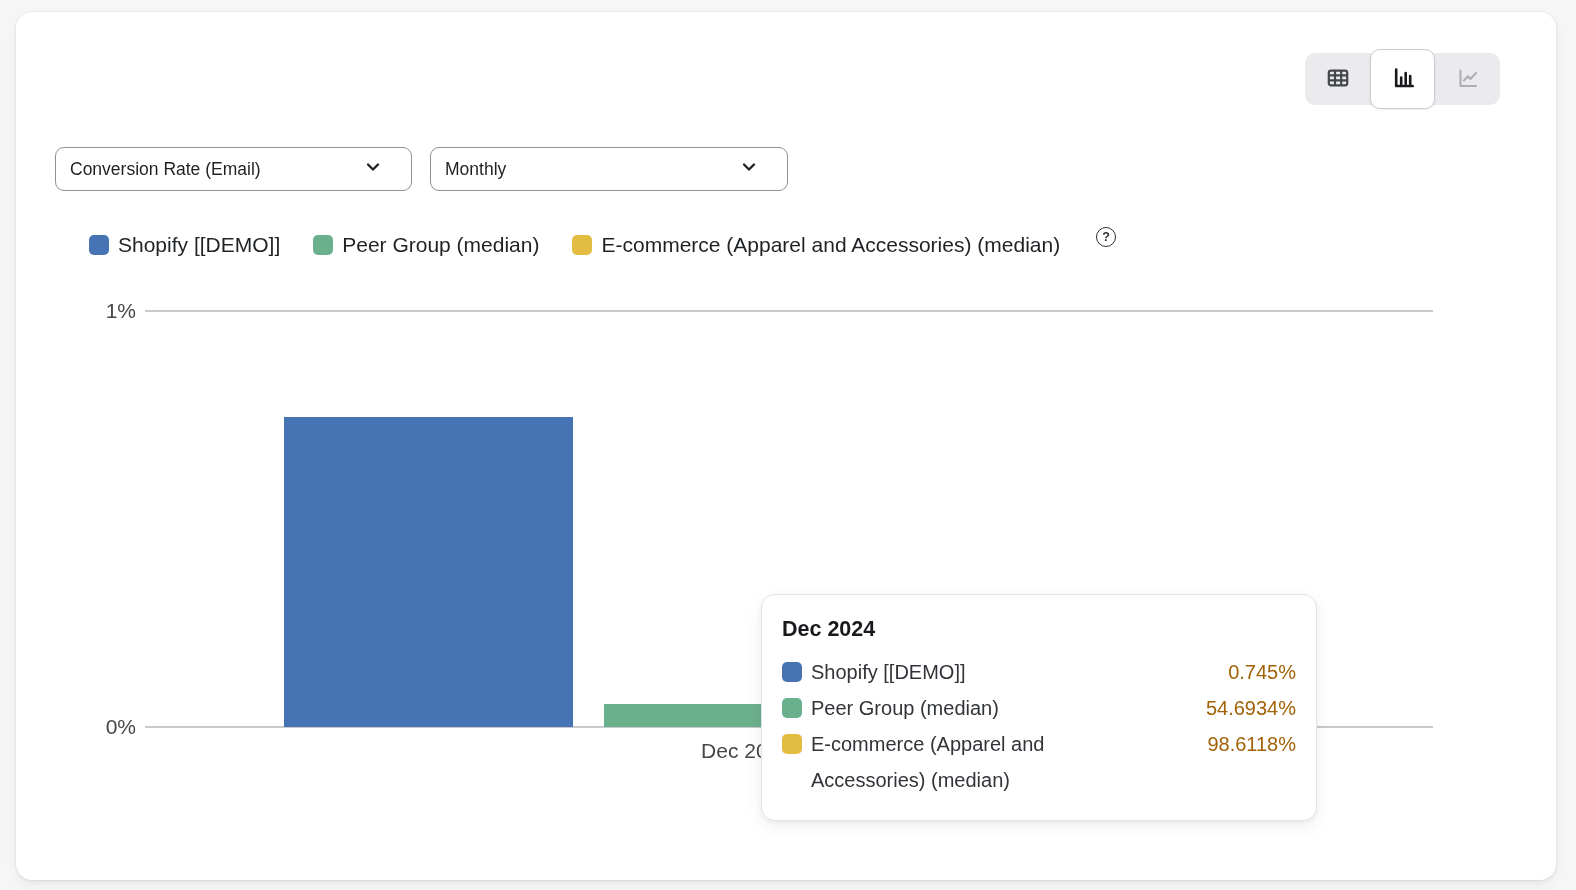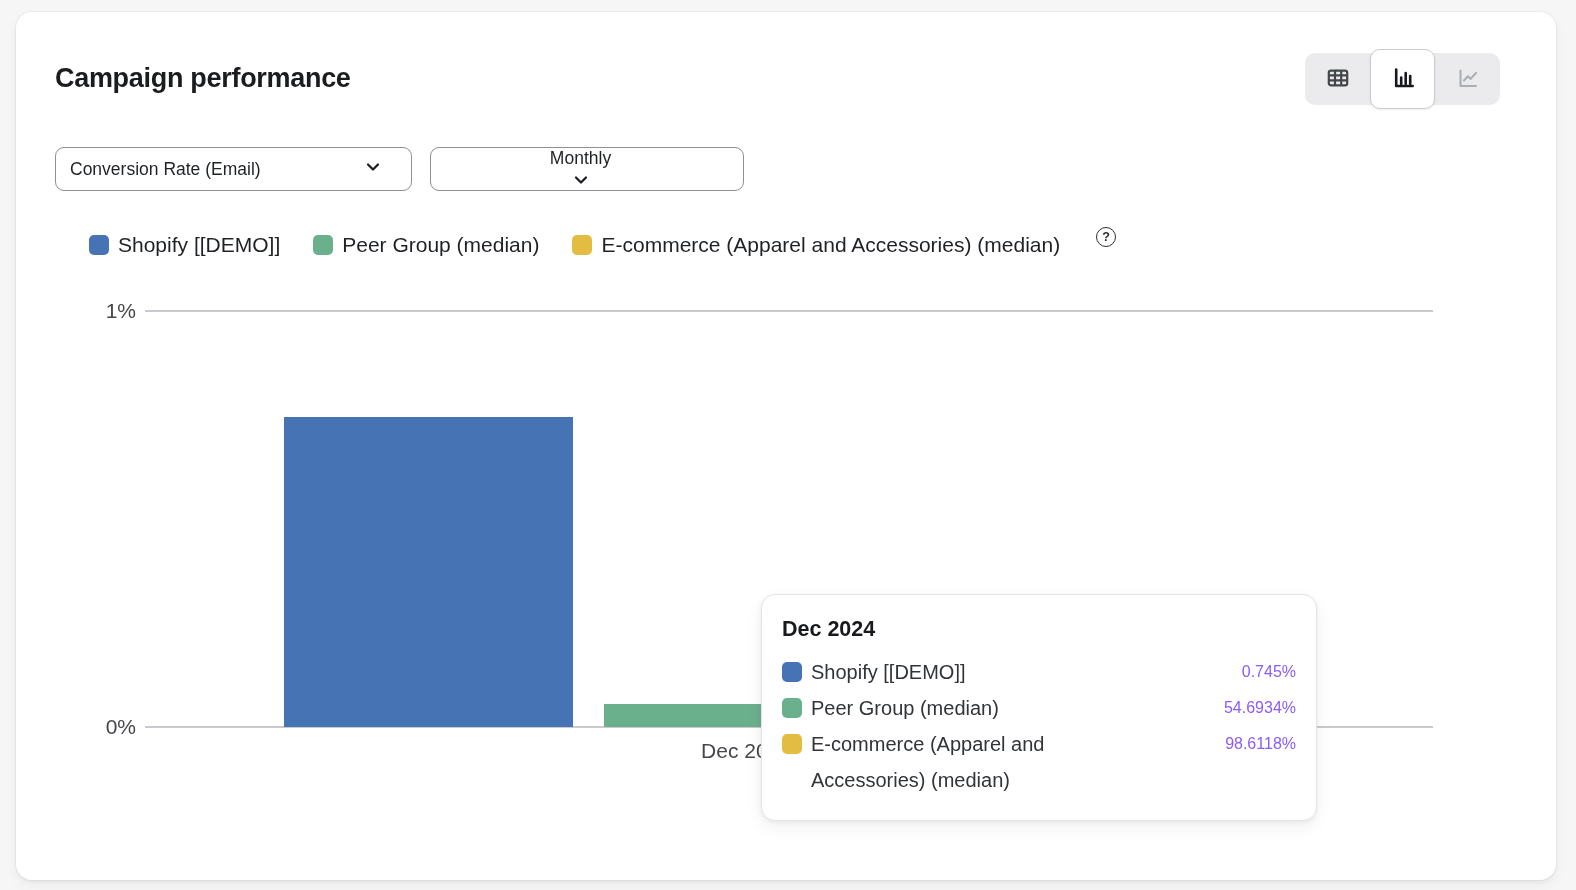--- a/index.html
+++ b/index.html
@@ -41,21 +41,21 @@
     box-shadow: 0 1px 3px rgba(0,0,0,0.07);
   }
   
   .dd {
     position: absolute; top: 135px; height: 44px;
     background: #fff; border: 1px solid #8c9196; border-radius: 9px;
     display: flex; align-items: center; justify-content: space-between;
     padding: 0 27px 0 14px; cursor: pointer;
   }
   .dd1 { left: 39px;  width: 357px; }
-  .dd2 { left: 414px; width: 314px; flex-direction: column; }
+  .dd2 { left: 414px; width: 358px; }
   .dd-value { font-size: 17.5px; color: #1f2225; }
   
   .legend {
     position: absolute; left: 73px; top: 221px;
     display: flex; align-items: center; gap: 33px;
     font-size: 21px; color: #1f2225;
   }
   .leg-item { display: flex; align-items: center; gap: 9px; }
   .swatch { width: 20px; height: 20px; border-radius: 5px; flex: none; display: inline-block; }
   .help {
@@ -90,28 +90,27 @@
   .tooltip {
     position: absolute; left: 745px; top: 582px; width: 556px; min-height: 226px;
     background: #fff; border: 1px solid #e3e4e7; border-radius: 14px;
     box-shadow: 0 6px 18px rgba(0,0,0,0.06), 0 2px 5px rgba(0,0,0,0.05);
     padding: 22px 20px 22px; z-index: 5;
   }
   .tt-title { font-size: 21.5px; font-weight: 700; color: #17191c; margin-bottom: 12px; }
   .tt-row { display: flex; align-items: flex-start; gap: 9px; }
   .tt-row .swatch { margin-top: 8px; }
   .tt-label { font-size: 20px; line-height: 36px; color: #313438; max-width: 330px; }
-  .tt-value { margin-left: auto; font-size: 16px; line-height: 36px; color: #8b5cf6; white-space: nowrap; }
+  .tt-value { margin-left: auto; font-size: 20px; line-height: 36px; color: #a16207; white-space: nowrap; }
 </style>
 </head>
 <body>
 
 <div class="card">
 
-  <div class="title">Campaign performance</div>
 
   <div class="seg">
     <button class="seg-btn">
       <span>
         <svg width="26" height="26" viewBox="0 0 26 26">
           <rect x="3.8" y="5.6" width="18.4" height="14.8" rx="2.2" fill="none" stroke="#44474a" stroke-width="2.2"></rect>
           <path d="M3.8 10.4h18.4 M3.8 15.4h18.4 M10 5.6v14.8 M16.2 5.6v14.8" fill="none" stroke="#44474a" stroke-width="2.2"></path>
         </svg>
       </span>
     </button>

